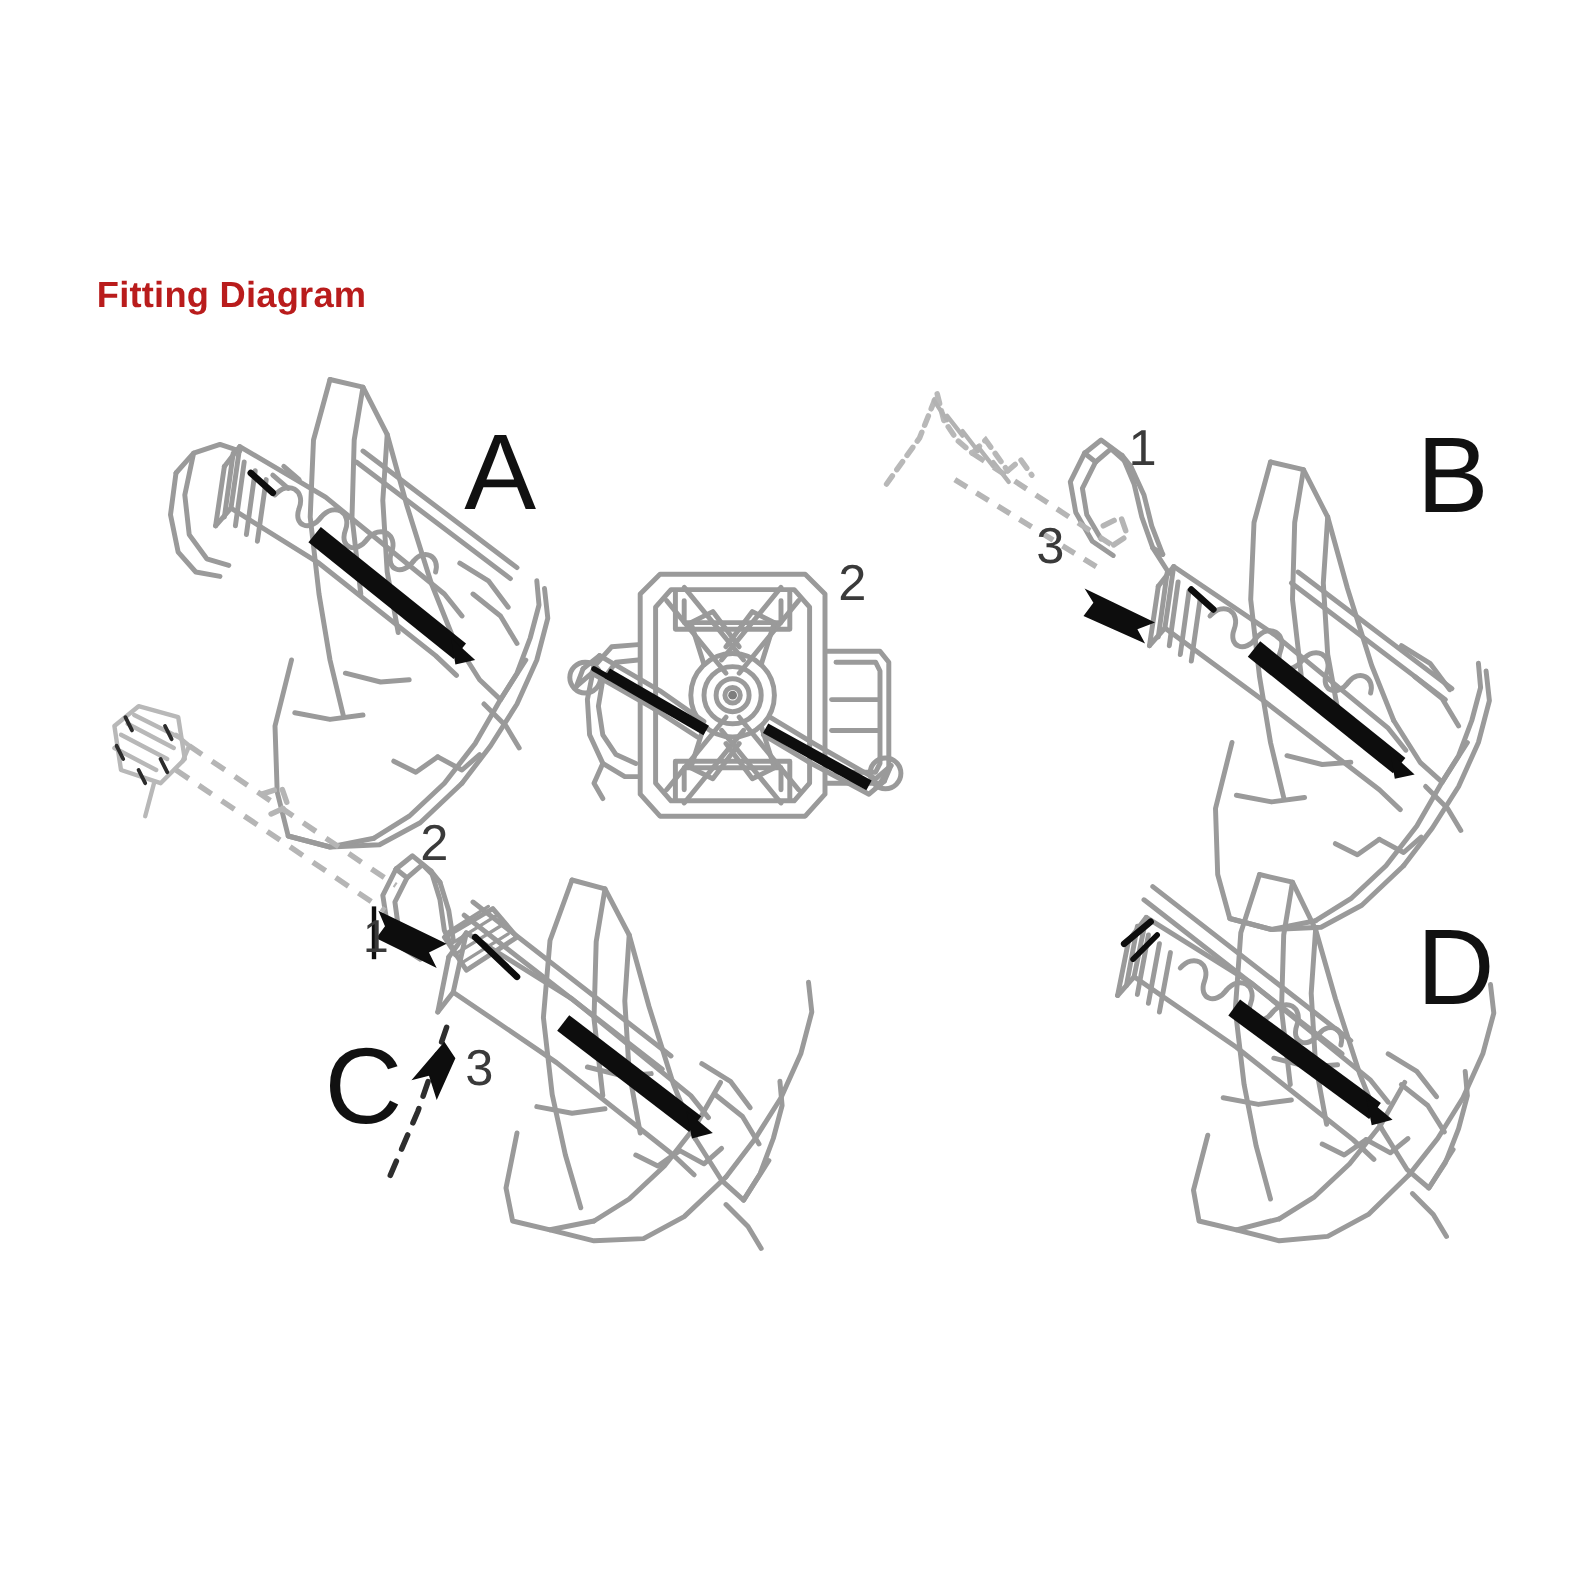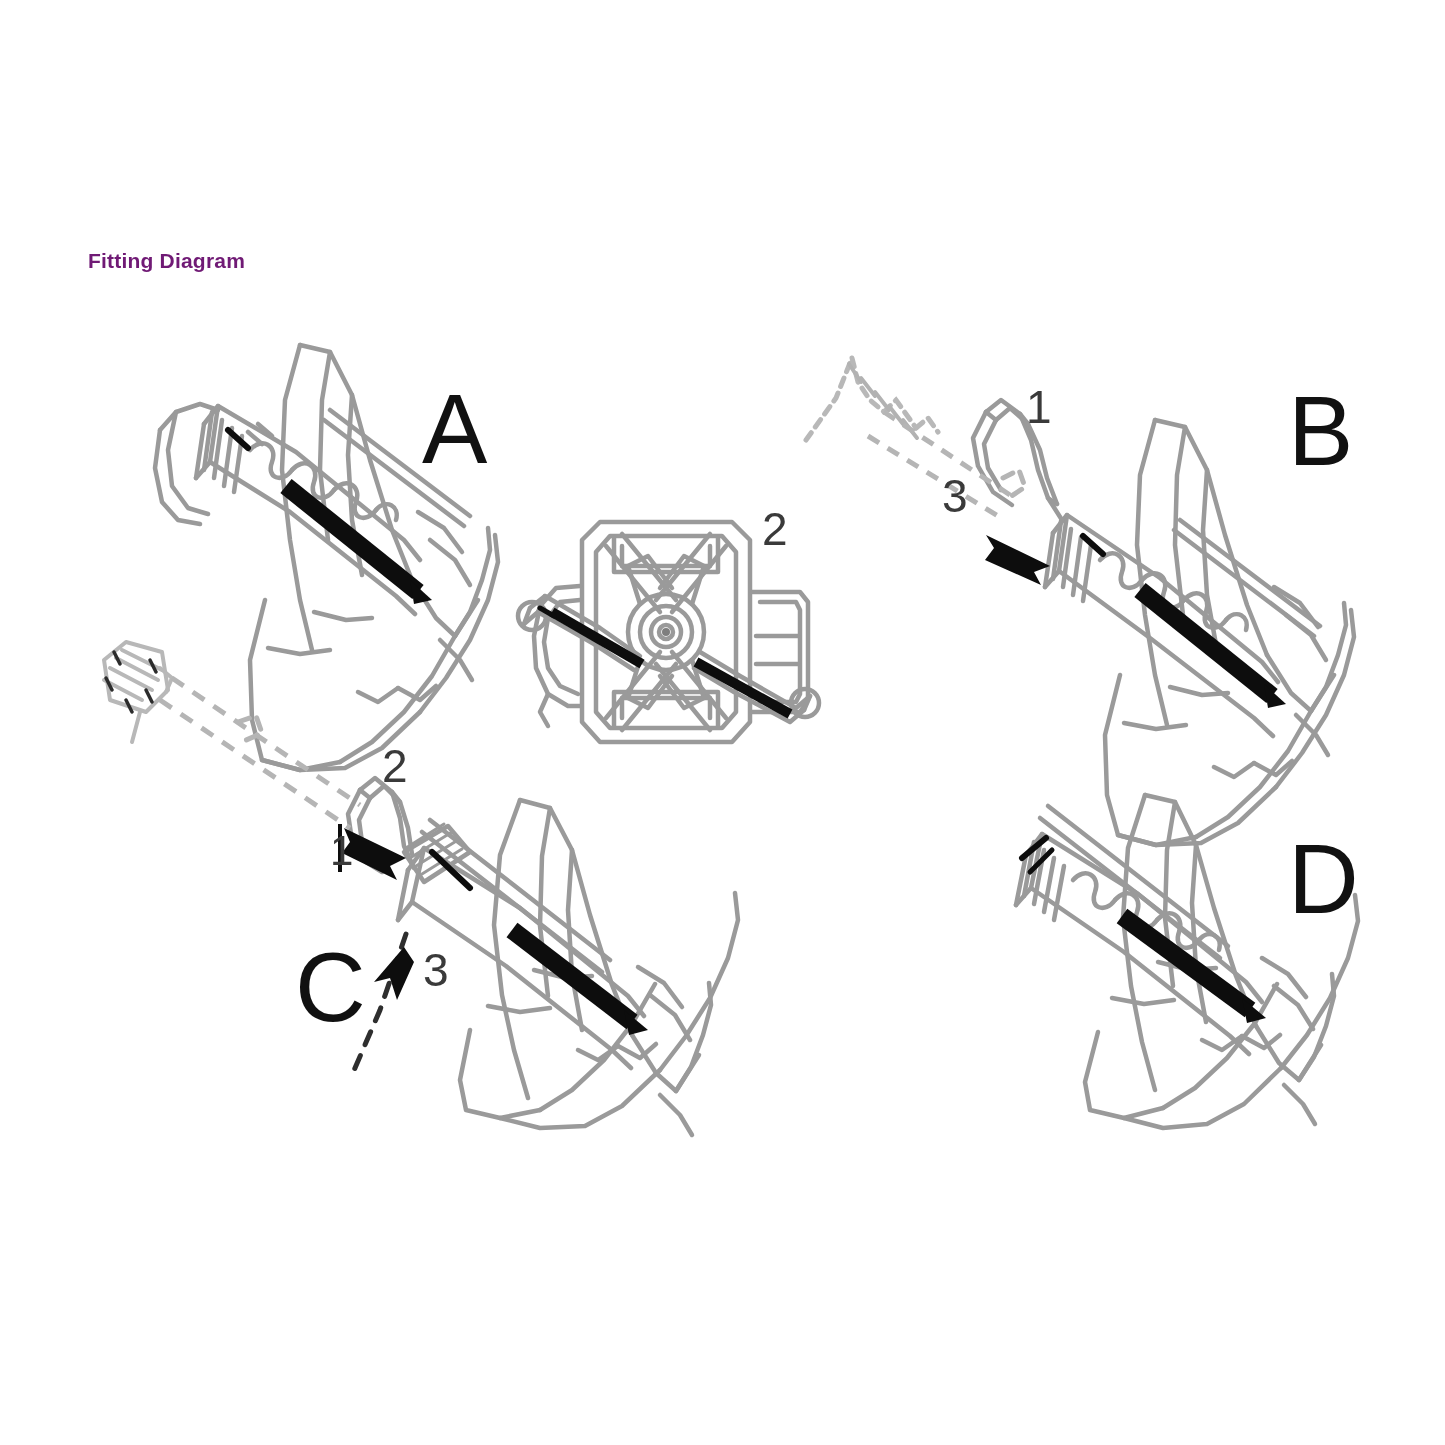--- a/index.html
+++ b/index.html
@@ -15,24 +15,24 @@
     width: 1445px;
     height: 1445px;
     background: #ffffff;
     overflow: hidden;
   }
   #title {
     position: absolute;
     left: 88px;
     top: 249px;
     font-family: "Liberation Sans", sans-serif;
-    font-size: 21px;
+    font-size: 33px;
     font-weight: bold;
     letter-spacing: 0.2px;
-    color: #701a75;
+    color: #b91c1c;
     white-space: nowrap;
   }
   .panel-letter {
     position: absolute;
     font-family: "Liberation Sans", sans-serif;
     font-size: 98px;
     font-weight: 400;
     color: #111111;
     line-height: 1;
     white-space: nowrap;

